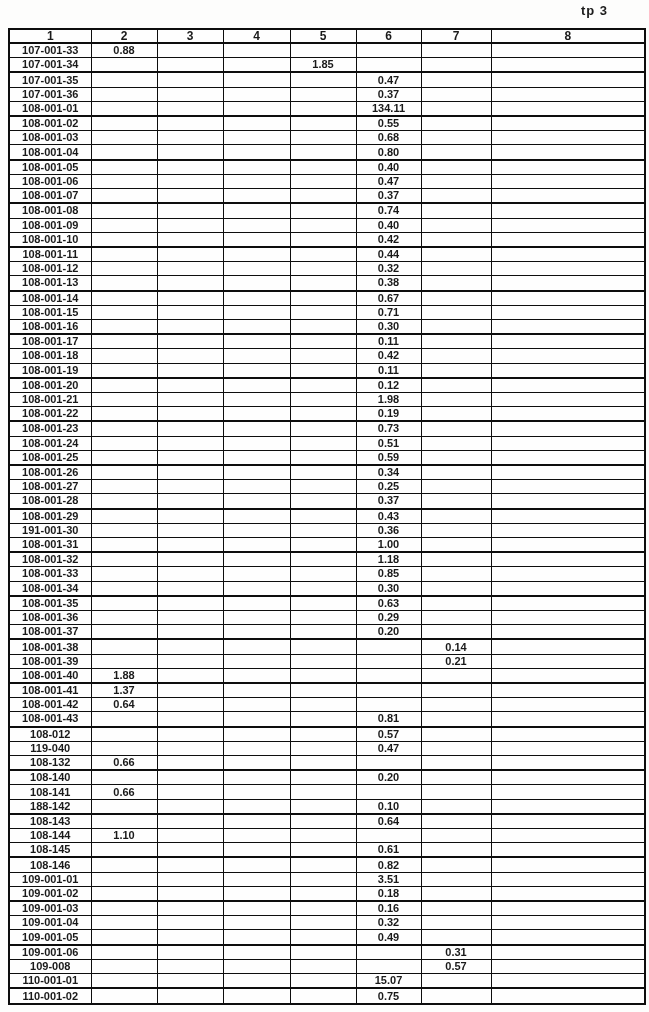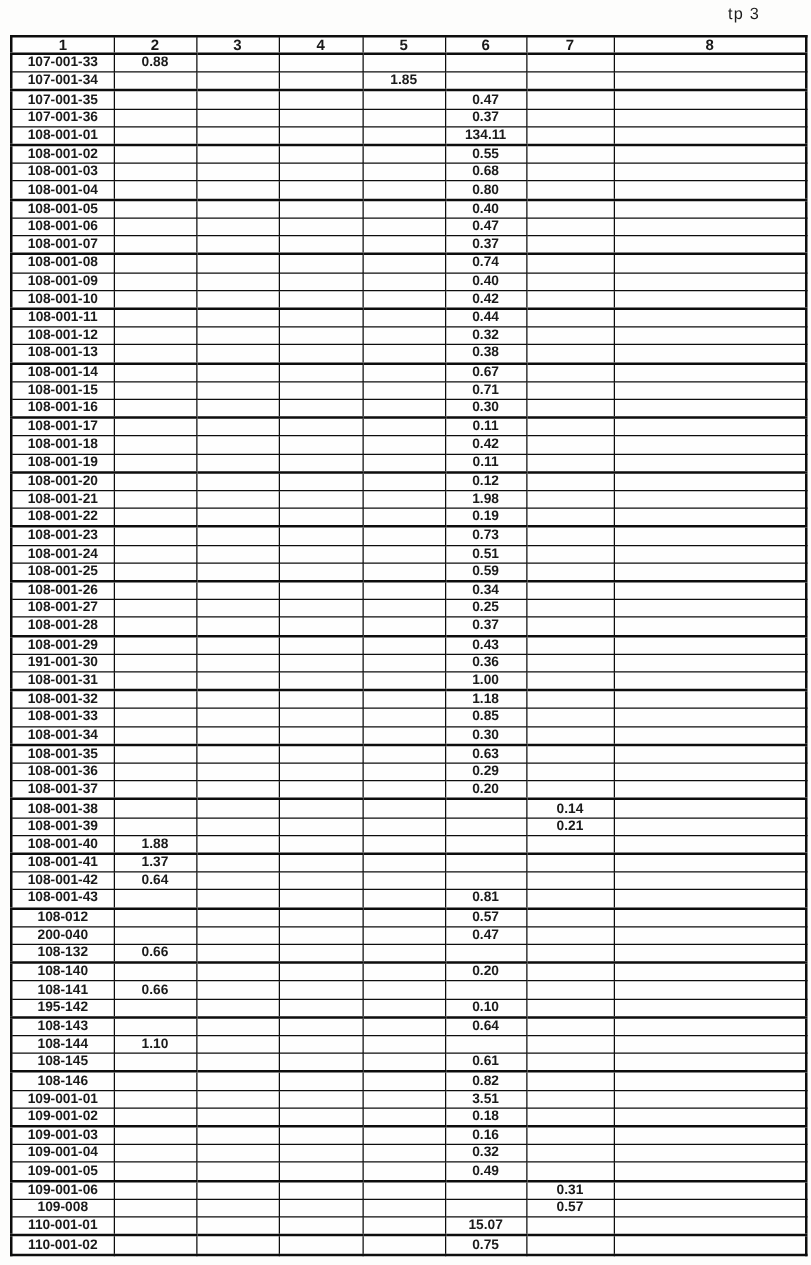--- a/index.html
+++ b/index.html
@@ -13,21 +13,21 @@
     background: #fdfdfc;
     font-family: "Liberation Sans", sans-serif;
     color: #141414;
     overflow: hidden;
   }
   .corner-label {
     position: absolute;
     top: 3px;
     right: 41px;
     font-size: 13px;
-    font-weight: 400;
+    font-weight: 700;
     letter-spacing: 1px;
     color: #1c1c1c;
   }
   .sheet-table {
     position: absolute;
     left: 8px;
     top: 28px;
     width: 636px;
     height: 977px;
     border-collapse: collapse;
@@ -562,21 +562,21 @@
         <td>108-012</td>
         <td></td>
         <td></td>
         <td></td>
         <td></td>
         <td>0.57</td>
         <td></td>
         <td></td>
       </tr>
       <tr>
-        <td>200-040</td>
+        <td>119-040</td>
         <td></td>
         <td></td>
         <td></td>
         <td></td>
         <td>0.47</td>
         <td></td>
         <td></td>
       </tr>
       <tr>
         <td>108-132</td>
@@ -602,21 +602,21 @@
         <td>108-141</td>
         <td>0.66</td>
         <td></td>
         <td></td>
         <td></td>
         <td></td>
         <td></td>
         <td></td>
       </tr>
       <tr>
-        <td>195-142</td>
+        <td>188-142</td>
         <td></td>
         <td></td>
         <td></td>
         <td></td>
         <td>0.10</td>
         <td></td>
         <td></td>
       </tr>
       <tr>
         <td>108-143</td>

